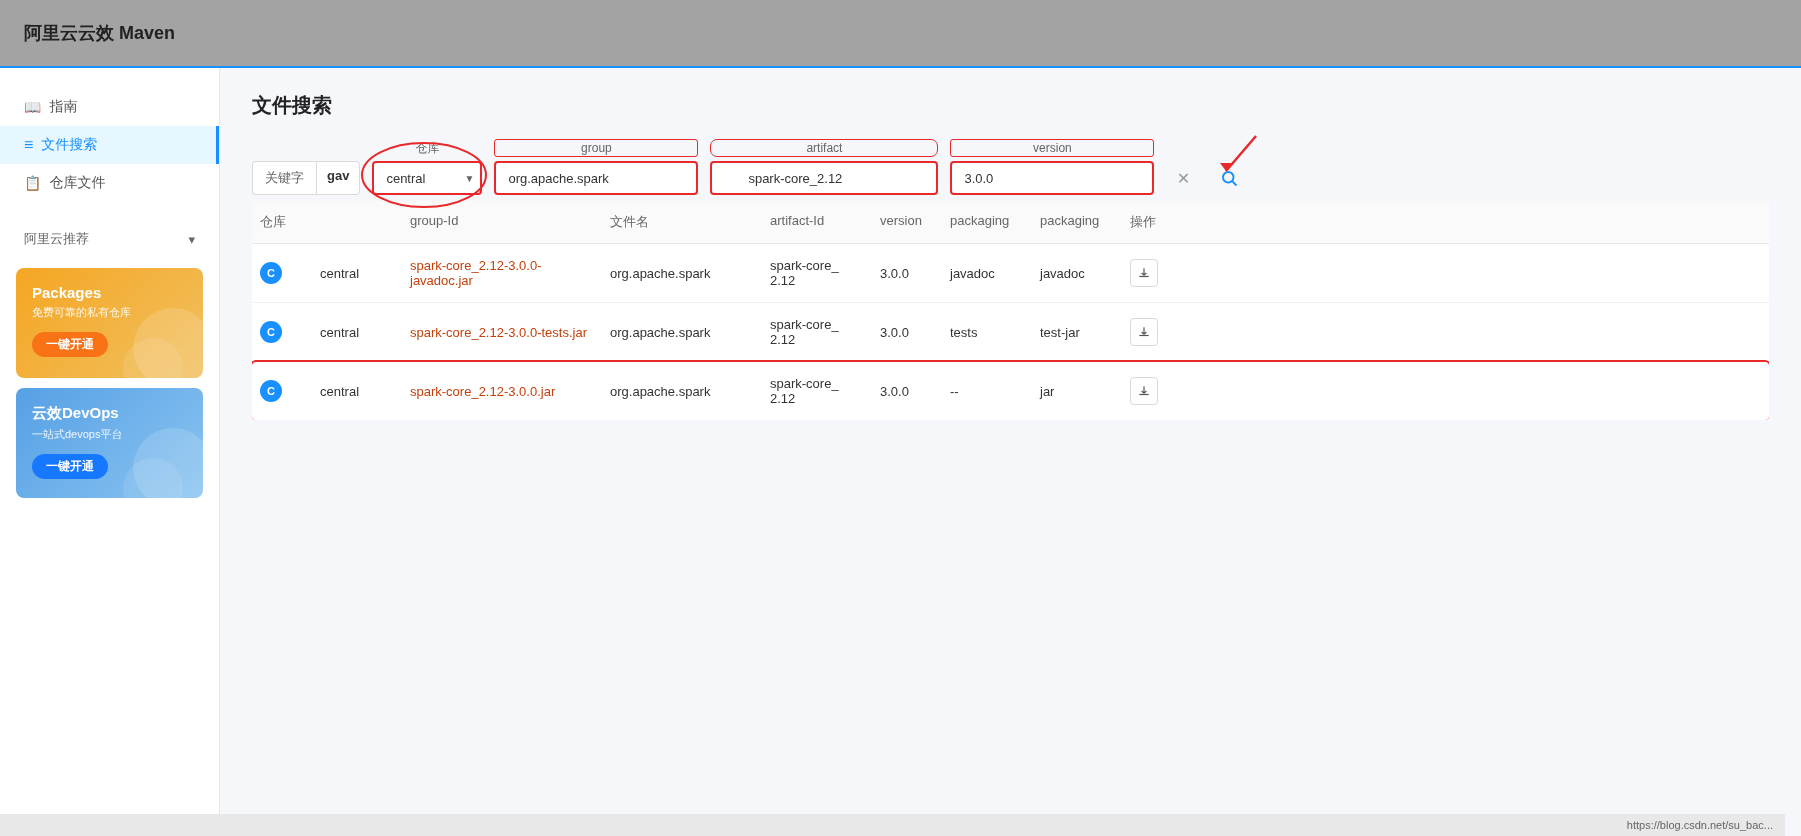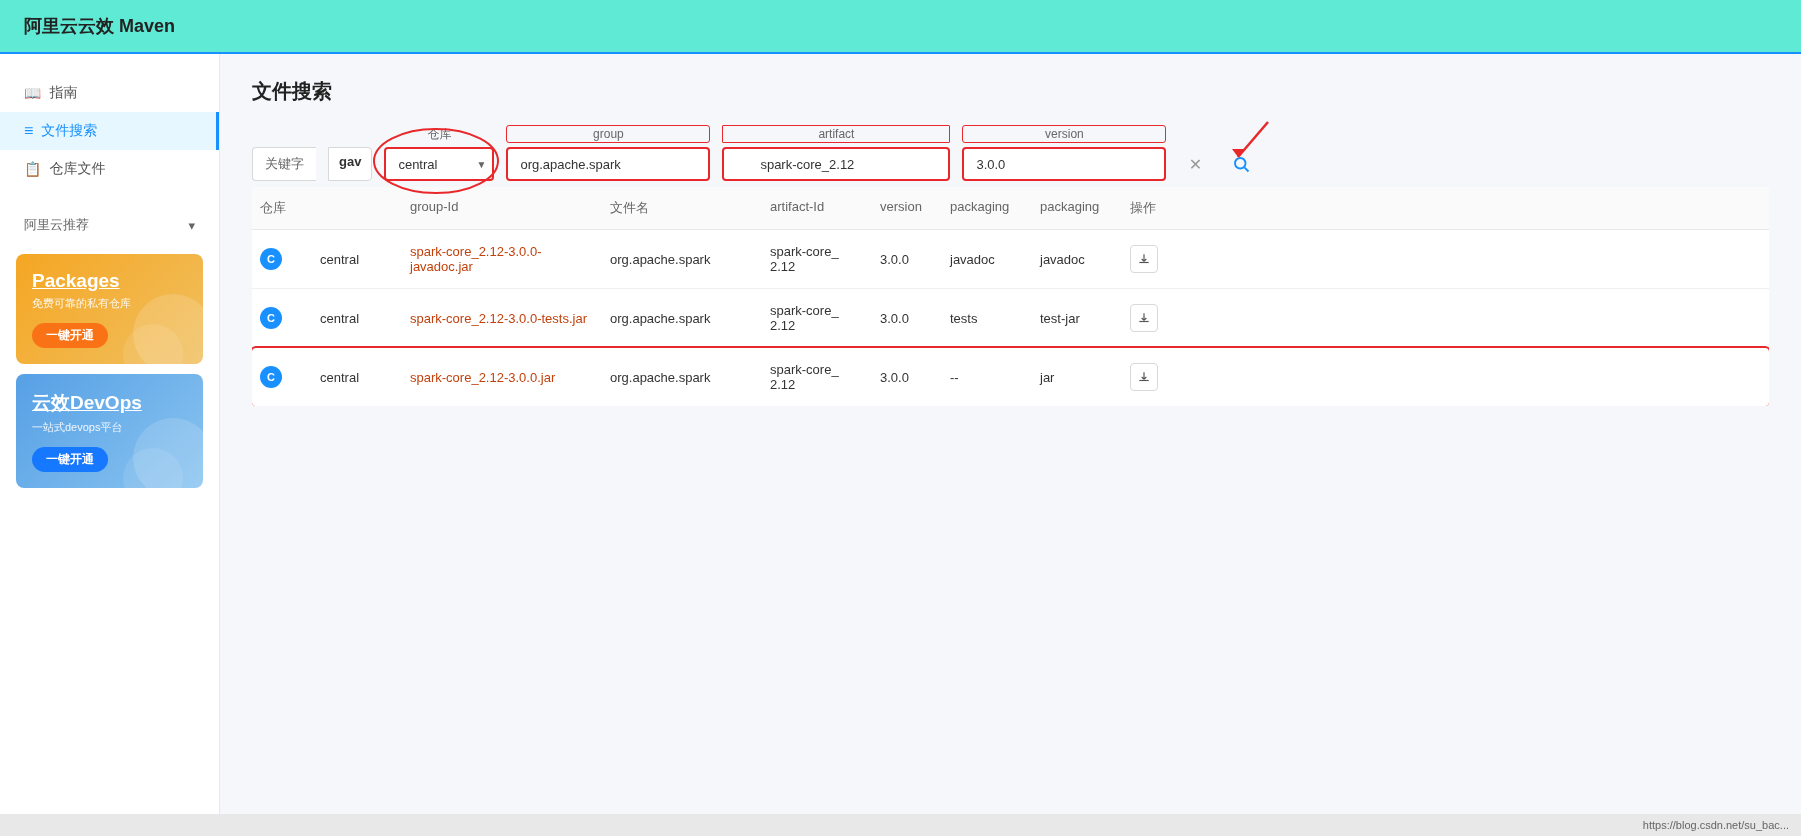--- a/index.html
+++ b/index.html
@@ -1,21 +1,21 @@
 <!DOCTYPE html>
 <html><head>
   <meta charset="utf-8">
   <style>
     * { box-sizing: border-box; margin: 0; padding: 0; }
     body { font-family: -apple-system, BlinkMacSystemFont, 'PingFang SC', 'Microsoft YaHei', sans-serif; background: #fff; color: #333; font-size: 14px; }
 
     
     .header {
-      height: 54px;
-      background: #5eead4;
+      height: 68px;
+      background: #a3a3a3;
       border-bottom: 2px solid #1890ff;
       display: flex;
       align-items: center;
       padding: 0 24px;
     }
     .header-title {
       font-size: 18px;
       font-weight: bold;
       color: #222;
     }
@@ -69,21 +69,21 @@
     }
     .promo-card {
       border-radius: 8px;
       padding: 16px;
       position: relative;
       overflow: hidden;
       min-height: 110px;
     }
     .promo-card.orange { background: linear-gradient(135deg, #f5a623, #f0c060); }
     .promo-card.blue { background: linear-gradient(135deg, #56a0e5, #8ac4f0); }
-    .promo-card-title { font-size: 19px; font-weight: bold; color: #fff; text-decoration: underline; }
+    .promo-card-title { font-size: 15px; font-weight: bold; color: #fff; }
     .promo-card-subtitle { font-size: 11px; color: rgba(255,255,255,0.9); margin-top: 4px; }
     .promo-card-btn {
       display: inline-block;
       margin-top: 12px;
       background: #f97316;
       color: #fff;
       border-radius: 16px;
       padding: 4px 14px;
       font-size: 12px;
       cursor: pointer;
@@ -129,21 +129,21 @@
       display: flex;
       align-items: flex-end;
       gap: 12px;
       margin-bottom: 24px;
       flex-wrap: wrap;
     }
 
     .keyword-group {
       display: flex;
       align-items: center;
-      gap: 12px;
+      gap: 0;
     }
     .keyword-label {
       padding: 6px 12px;
       background: #fff;
       border: 1px solid #d9d9d9;
       border-right: none;
       color: #666;
       font-size: 13px;
       border-radius: 4px 0 0 4px;
       height: 34px;
@@ -302,21 +302,21 @@
       position: relative;
       max-height: 320px;
       overflow-y: auto;
     }
 
     
     .url-bar {
       position: fixed;
       bottom: 0;
       left: 0;
-      right: 0;
+      right: 16px;
       height: 22px;
       background: #e8e8e8;
       display: flex;
       align-items: center;
       justify-content: flex-end;
       padding: 0 12px;
       font-size: 11px;
       color: #666;
       text-align: center;
     }
@@ -396,21 +396,21 @@
           </div>
         </div>
       </div>
 
       <div class="field-group">
         <div class="field-label" style="border:1.5px solid #e8282a; padding:1px 6px; border-radius:3px;">group</div>
         <input class="search-input" style="min-width: 180px;" value="org.apache.spark">
       </div>
 
       <div class="field-group">
-        <div class="field-label" style="border:1.5px solid #e8282a; padding:1px 6px; border-radius:1px;">artifact</div>
+        <div class="field-label" style="border:1.5px solid #e8282a; padding:1px 6px; border-radius:7px;">artifact</div>
         <input class="search-input" style="min-width: 160px; padding-left: 36px;" value="spark-core_2.12">
       </div>
 
       <div class="field-group">
         <div class="field-label" style="border:1.5px solid #e8282a; padding:1px 6px; border-radius:3px;">version</div>
         <input class="search-input" style="min-width: 100px;" value="3.0.0">
       </div>
 
       <button class="search-clear-btn" style="margin-bottom:0;">✕</button>
 

